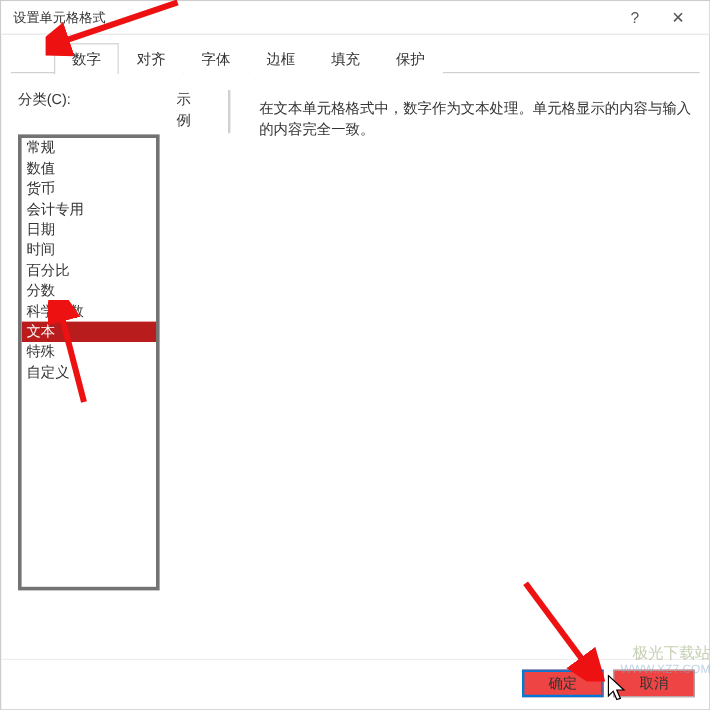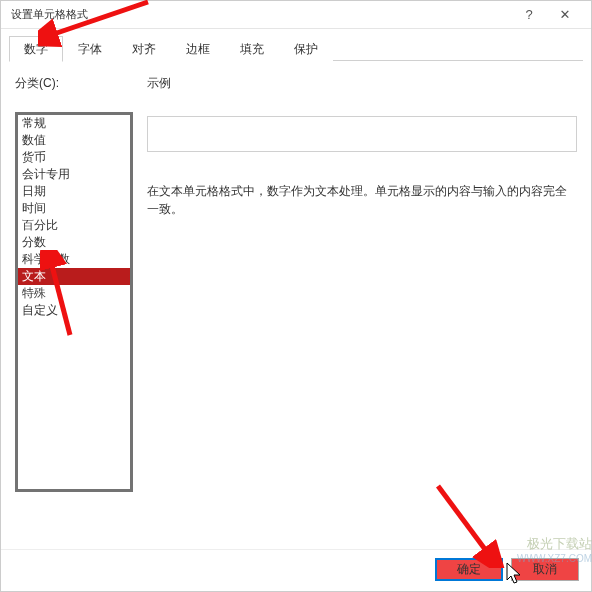--- a/index.html
+++ b/index.html
@@ -61,20 +61,21 @@
     border-bottom: none;
     color: #333;
     position: relative;
     top: 1px;
     background: #fff;
   }
   .tab.active {
     border-color: #d0d0d0;
     border-bottom: 1px solid #fff;
     background: #fff;
+    margin-left: 36px;
   }
   .body {
     flex: 1;
     padding: 14px 6px 6px 6px;
     display: flex;
     gap: 14px;
   }
   .left {
     width: 118px;
     display: flex;
@@ -97,22 +98,22 @@
     color: #333;
     white-space: nowrap;
   }
   .list-item.selected {
     background: #b91c1c;
     color: #fff;
   }
   .right {
     flex: 1;
     display: flex;
-    flex-direction: column;
     gap: 24px;
+    justify-content: center;
   }
   .sample-label { color: #333; }
   .sample-box {
     border: 1px solid #d0d0d0;
     height: 36px;
     background: #fff;
   }
   .desc {
     color: #333;
     line-height: 18px;
@@ -170,22 +171,22 @@
         <span>?</span>
       </div>
     <div class="titlebar-btn">
         <span>✕</span>
       </div>
   </div>
 
   <div class="content">
     <div class="tabs">
       <div class="tab active">数字</div>
+      <div class="tab">对齐</div>
       <div class="tab">字体</div>
-      <div class="tab">对齐</div>
       <div class="tab">边框</div>
       <div class="tab">填充</div>
       <div class="tab">保护</div>
     </div>
 
     <div class="body">
       <div class="left">
         <div class="category-label">分类(C):</div>
         <div class="listbox">
           <div class="list-item">常规</div>

